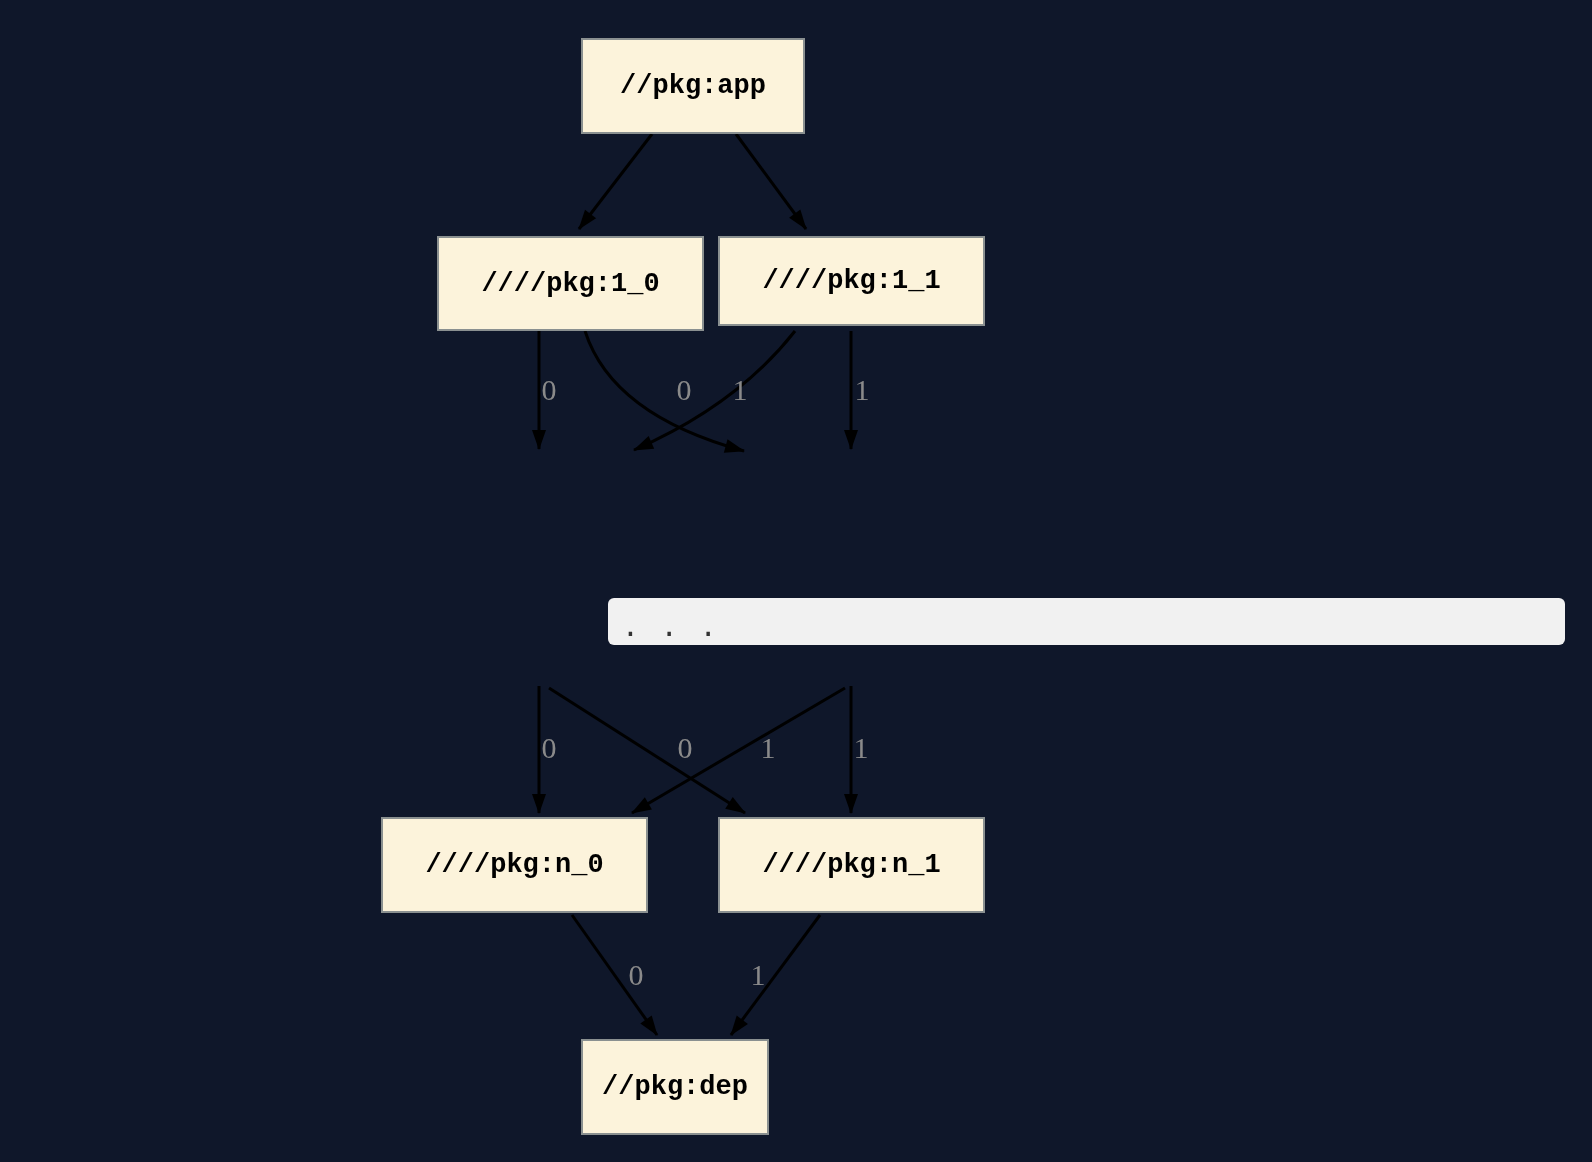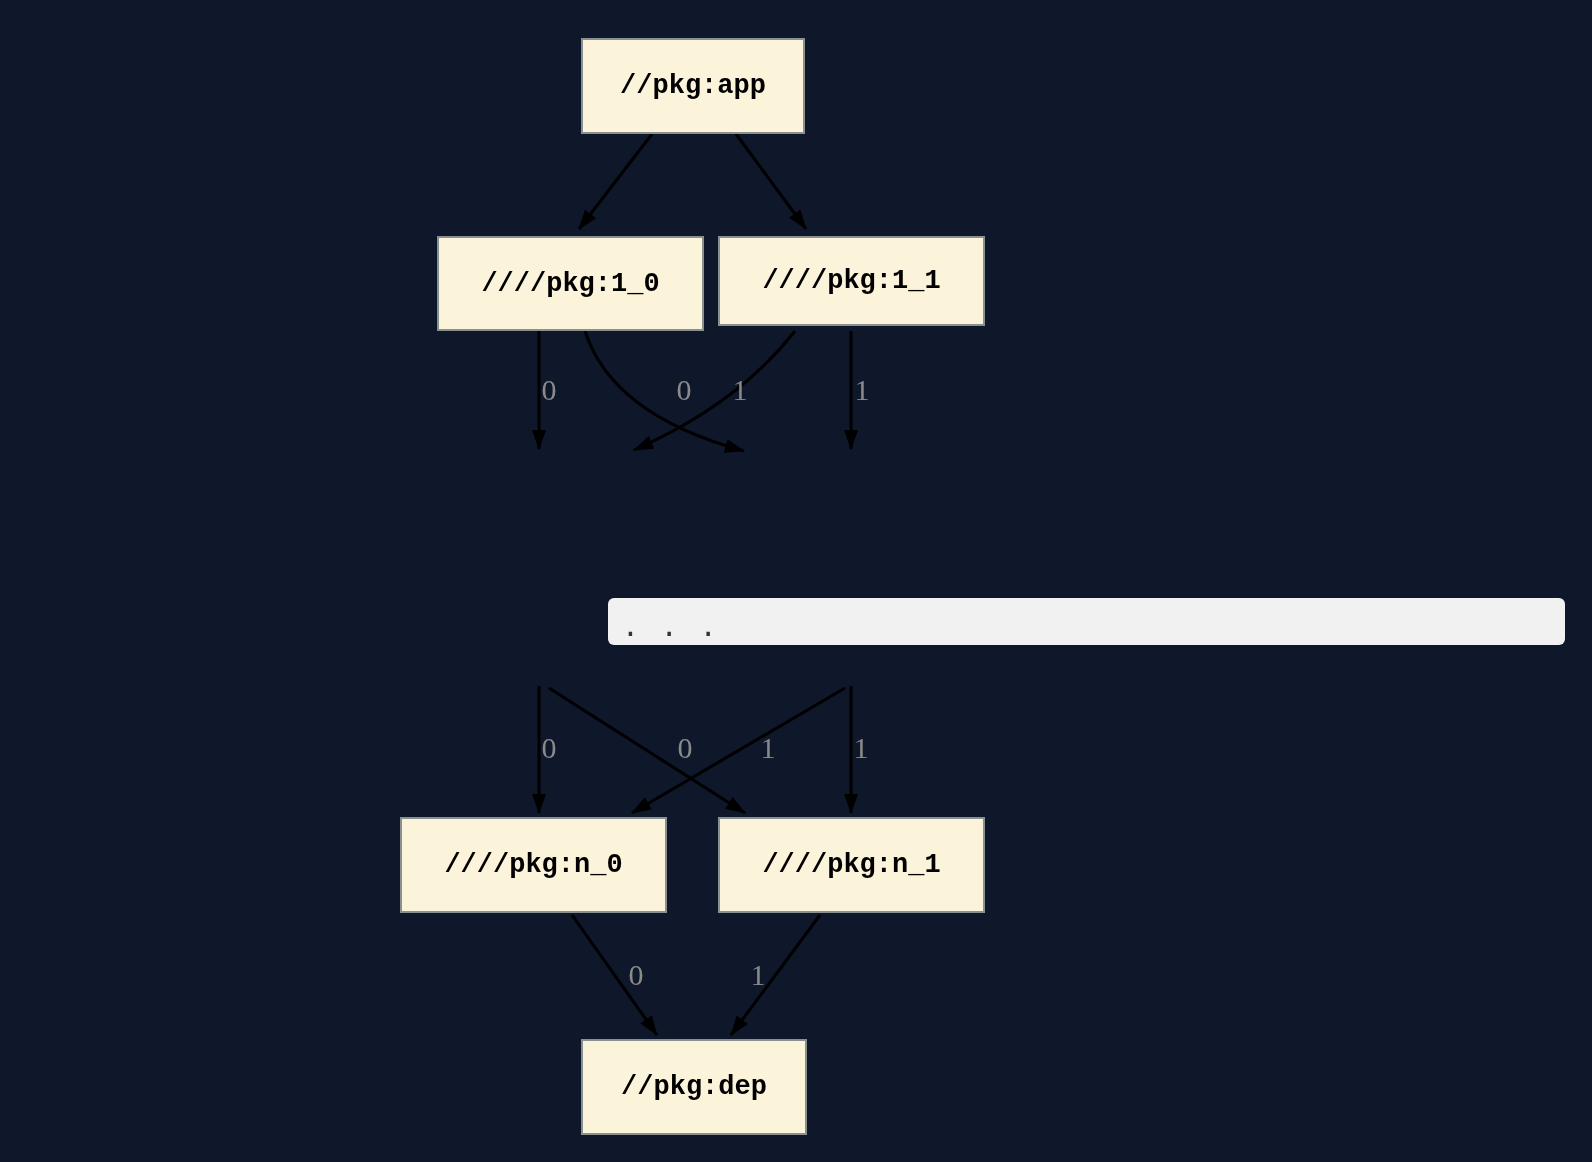--- a/index.html
+++ b/index.html
@@ -46,23 +46,23 @@
     color:#333333;
     line-height:1;
     margin-right:22px;
   }
   
   .n-app {left:581px;top:38px;  width:224px;height:96px;}
   .n-1_0 {left:405px;top:236px; width:267px;height:95px;margin-left:32px;}
   .n-1_1 {left:718px;top:236px; width:267px;height:90px;}
   .n-2_0 {left:405px;top:453px; width:267px;height:95px;}
   .n-2_1 {left:718px;top:453px; width:267px;height:95px;}
-  .n-n_0 {left:400px;top:817px; width:267px;height:96px;}
+  .n-n_0 {left:381px;top:817px; width:267px;height:96px;}
   .n-n_1 {left:718px;top:817px; width:267px;height:96px;}
-  .n-dep {left:581px;top:1039px;width:226px;height:96px;}
+  .n-dep {left:581px;top:1039px;width:188px;height:96px;}
 </style>
 </head>
 <body>
 
 <div id="stage">
 
   <svg id="edges" viewBox="0 0 1592 1162" xmlns="http://www.w3.org/2000/svg">
     <defs>
       <marker id="arrow" markerUnits="userSpaceOnUse" markerWidth="22" markerHeight="16" viewBox="0 0 22 16" refX="20" refY="8" orient="auto">
         <path d="M1,1 L21,8 L1,15 Z" fill="#000000"></path>

